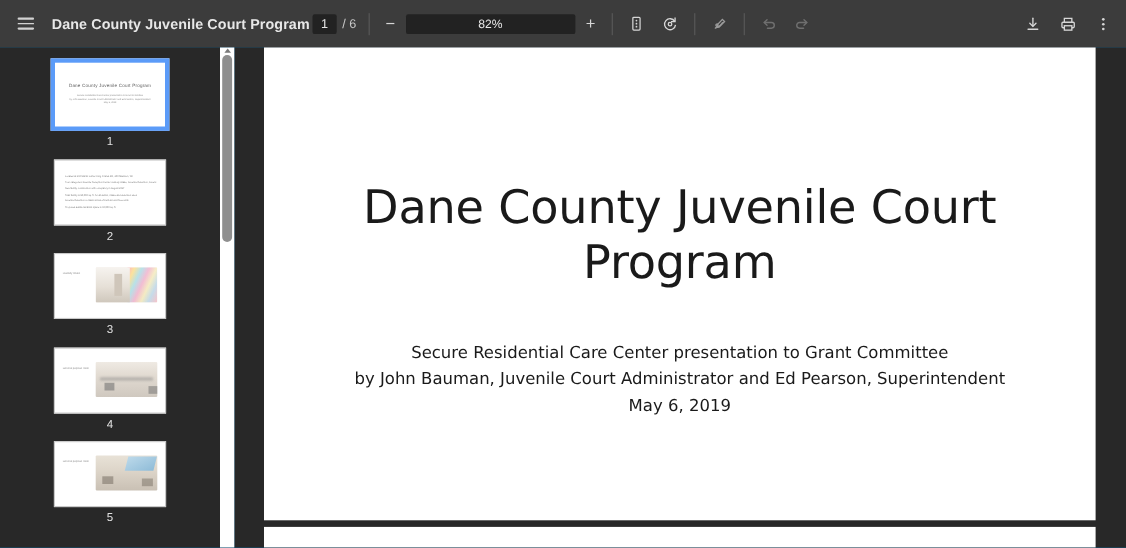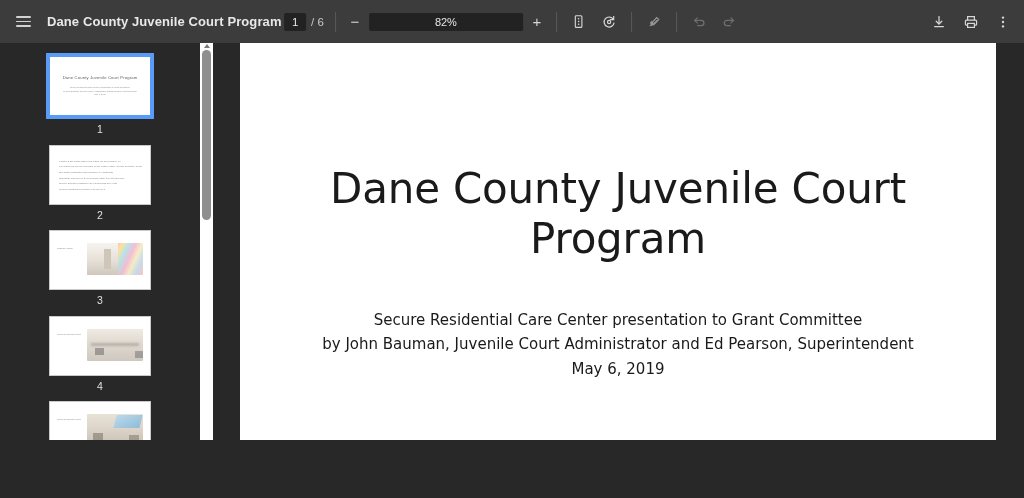--- a/index.html
+++ b/index.html
@@ -8,21 +8,21 @@
     background: #282828;
     width: 1024px;
     height: 498px;
     overflow: hidden;
     font-family: "Liberation Sans", sans-serif;
   }
 
   #app {
     position: relative;
     width: 1024px;
-    height: 440px;
+    height: 498px;
     background: #0369a1;
     overflow: hidden;
   }
 
   
   .toolbar {
     position: absolute;
     left: 0; top: 0;
     width: 1024px;
     height: 43px;

